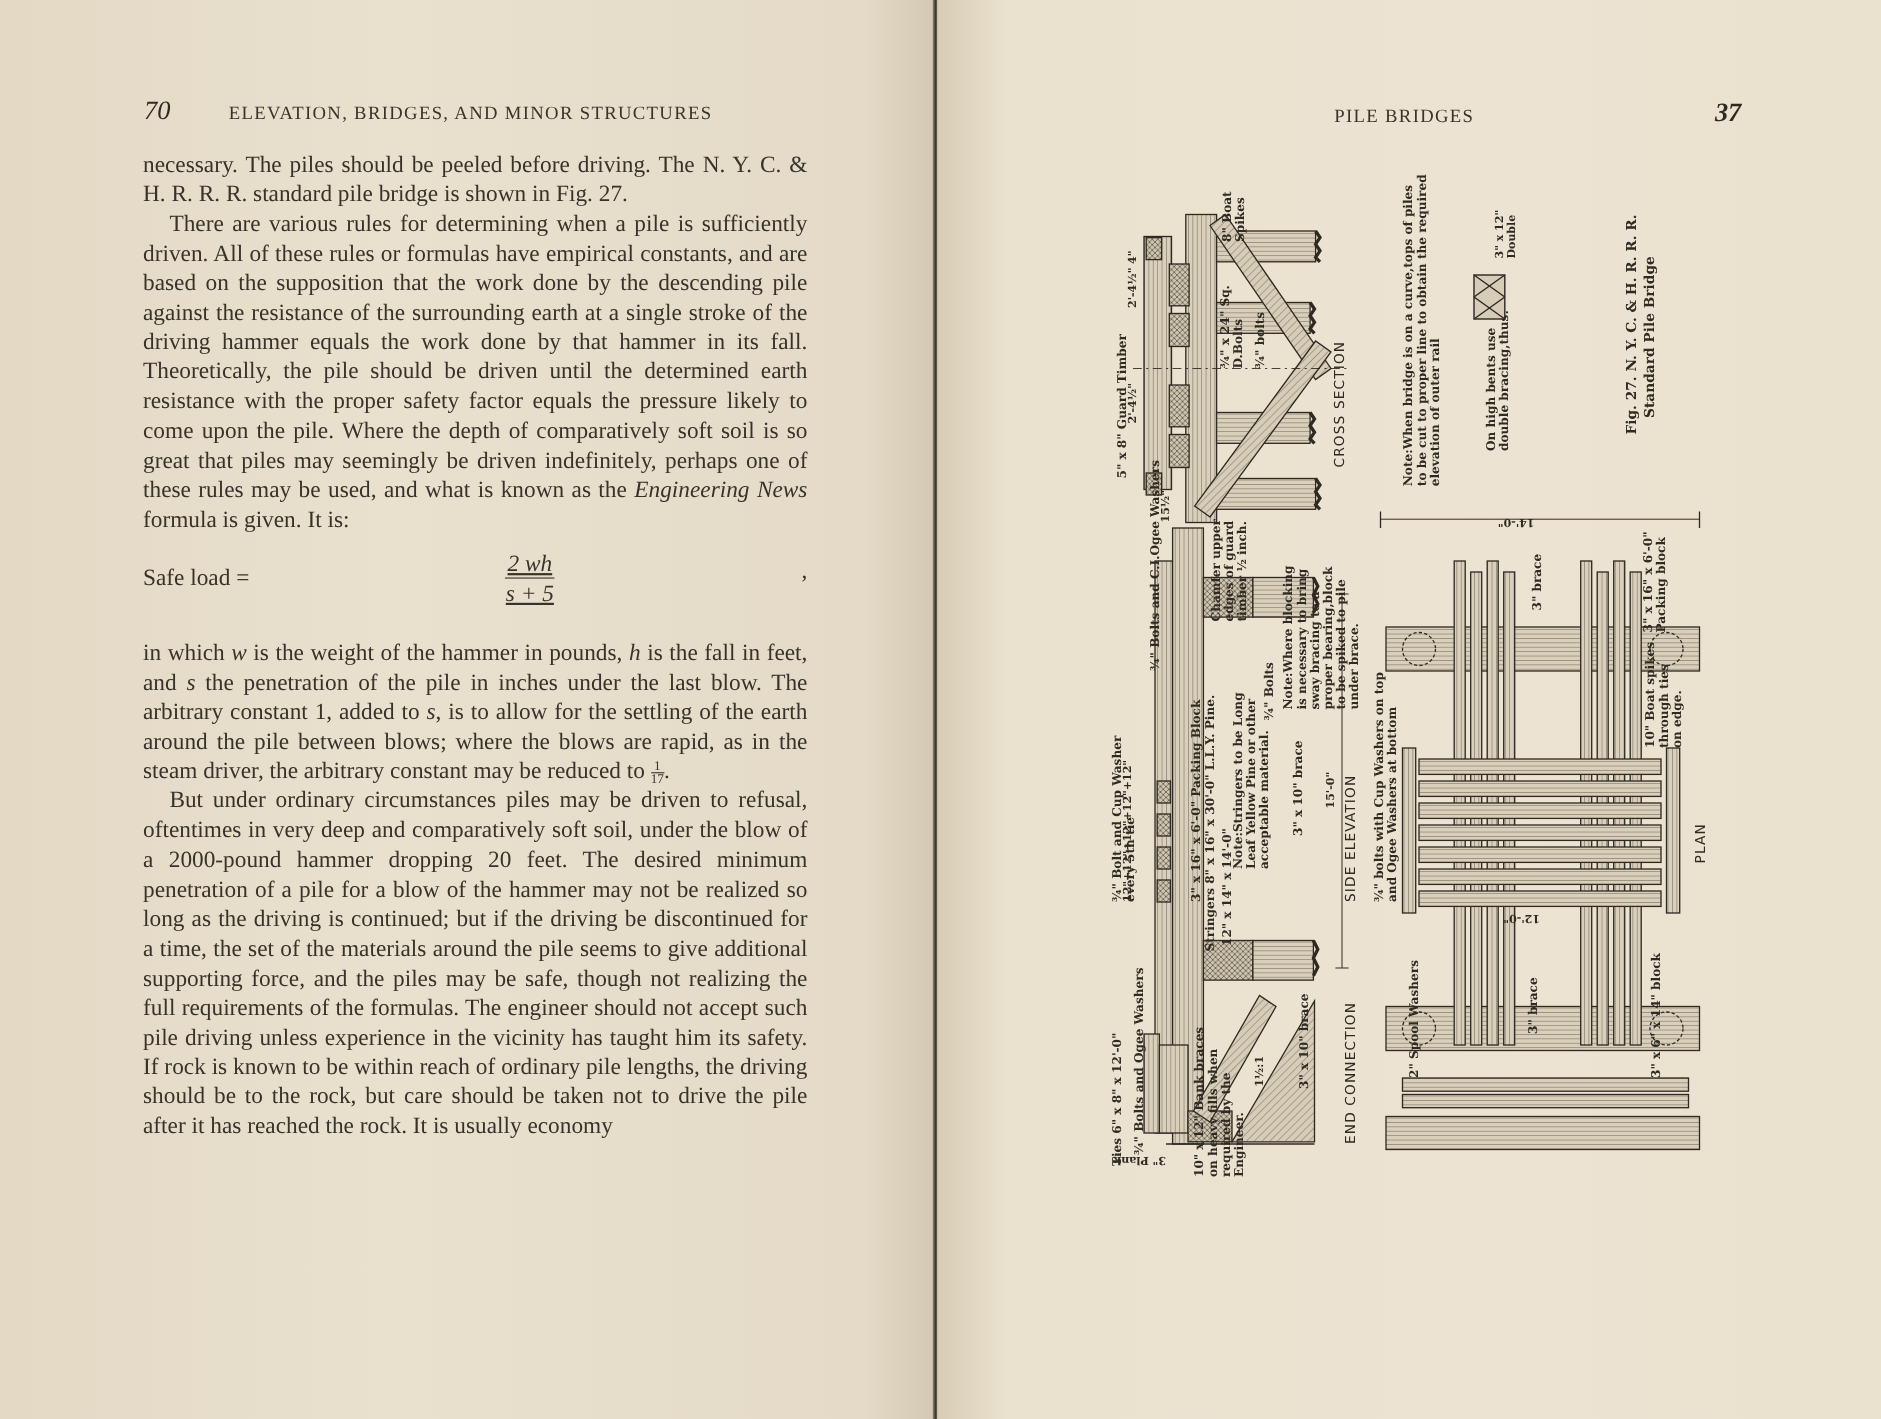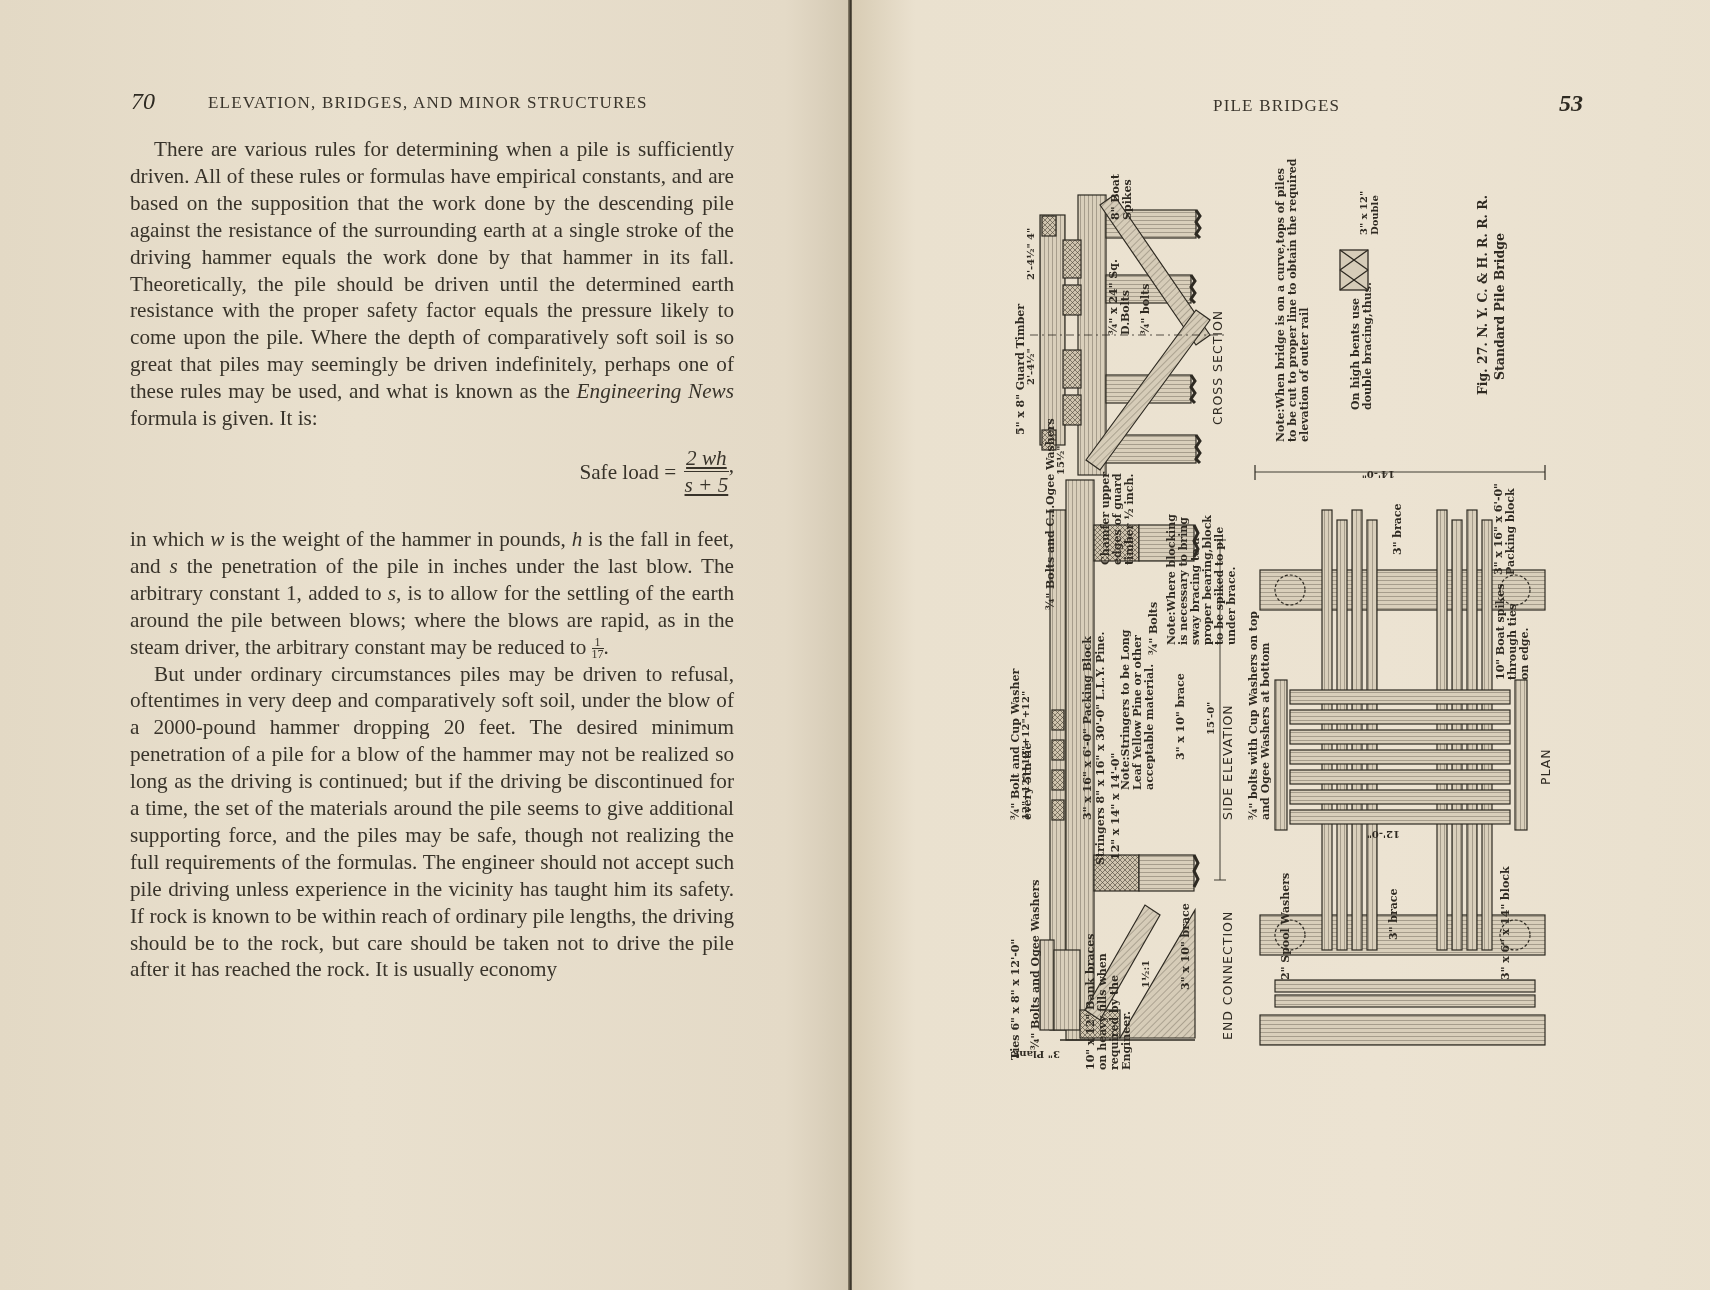--- a/index.html
+++ b/index.html
@@ -29,21 +29,21 @@
 
   
   .text-block {
     position:absolute; left:130px; top:136px; width:604px;
     font-size:21.2px; line-height:26.9px; text-align:justify; color:#38332a;
   }
   .text-block p { margin:0; }
   .text-block .indent { text-indent:24px; }
   .text-block i { font-style:italic; }
   .formula {
-    display:flex; align-items:center; justify-content:flex-end;
+    display:flex; align-items:center; justify-content:space-between;
     margin:10px 0 24px 0; height:60px;
   }
   .frac { display:inline-flex; flex-direction:column; align-items:center; margin-left:8px; line-height:22px;text-decoration:underline; }
   .frac .num { border-bottom:1px solid #38332a; padding:0 2px 2px; font-style:italic; }
   .frac .den { padding-top:2px; font-style:italic; }
   .small-frac { display:inline-flex; flex-direction:column; font-size:12px; line-height:11px; vertical-align:middle; text-align:center; }
   .small-frac .n { border-bottom:1px solid #38332a; }
 
   
   .figure { position:absolute; left:1000px; top:180px; width:560px; height:900px; }
@@ -56,20 +56,21 @@
   .caption { font-size:12.5px; line-height:15px; }
 </style>
 </head>
 <body>
 
 <div class="page page-left">
   <div class="folio" style="left:131px;top:88px;">70</div>
   <div class="running-head" style="left:208px;top:93px;">ELEVATION, BRIDGES, AND MINOR STRUCTURES</div>
 
   <div class="text-block">
+    <p>necessary. The piles should be peeled before driving. The N. Y. C. &amp; H. R. R. R. standard pile bridge is shown in Fig. 27.</p>
     <p class="indent"><span>There are various rules for determining when a pile is sufficiently driven. All of these rules or formulas have empirical constants, and are based on the supposition that the work done by the descending pile against the resistance of the surrounding earth at a single stroke of the driving hammer equals the work done by that hammer in its fall. Theoretically, the pile should be driven until the determined earth resistance with the proper safety factor equals the pressure likely to come upon the pile. Where the depth of comparatively soft soil is so great that piles may seemingly be driven indefinitely, perhaps one of these rules may be used, and what is known as the </span><i>Engineering News</i><span> formula is given. It is:</span></p>
     <div class="formula">
       <span>Safe load =</span>
       <span class="frac">
         <span class="num">2 wh</span>
         <span class="den">s + 5</span>
       </span>
       <span style="margin-top:-14px">,</span>
     </div>
     <p><span>in which </span><i>w</i><span> is the weight of the hammer in pounds, </span><i>h</i><span> is the fall in feet, and </span><i>s</i><span> the penetration of the pile in inches under the last blow. The arbitrary constant 1, added to </span><i>s</i><span>, is to allow for the settling of the earth around the pile between blows; where the blows are rapid, as in the steam driver, the arbitrary constant may be reduced to </span><span class="small-frac">
@@ -77,21 +78,21 @@
           <span>17</span>
         </span><span>.</span></p>
     <p class="indent">But under ordinary circumstances piles may be driven to refusal, oftentimes in very deep and comparatively soft soil, under the blow of a 2000-pound hammer dropping 20 feet. The desired minimum penetration of a pile for a blow of the hammer may not be realized so long as the driving is continued; but if the driving be discontinued for a time, the set of the materials around the pile seems to give additional supporting force, and the piles may be safe, though not realizing the full requirements of the formulas. The engineer should not accept such pile driving unless experience in the vicinity has taught him its safety. If rock is known to be within reach of ordinary pile lengths, the driving should be to the rock, but care should be taken not to drive the pile after it has reached the rock. It is usually economy</p>
   </div>
 </div>
 
 <div class="gutter"></div>
 
 <div class="page page-right">
   <div class="running-head" style="left:361px;top:96px;">PILE BRIDGES</div>
-  <div class="folio" style="left:707px;top:90px;font-weight:bold;">53</div>
+  <div class="folio" style="left:707px;top:90px;font-weight:bold;">37</div>
 </div>
 
 <div class="figure">
   <svg width="560" height="900" viewBox="0 0 560 900">
     <defs>
       <pattern id="hatchV" width="4" height="4" patternUnits="userSpaceOnUse">
         <rect width="4" height="4" fill="#d9cfbb"></rect>
         <line x1="0" y1="0" x2="0" y2="4" stroke="#5a5245" stroke-width="0.8"></line>
       </pattern>
       <pattern id="hatchH" width="4" height="4" patternUnits="userSpaceOnUse">

